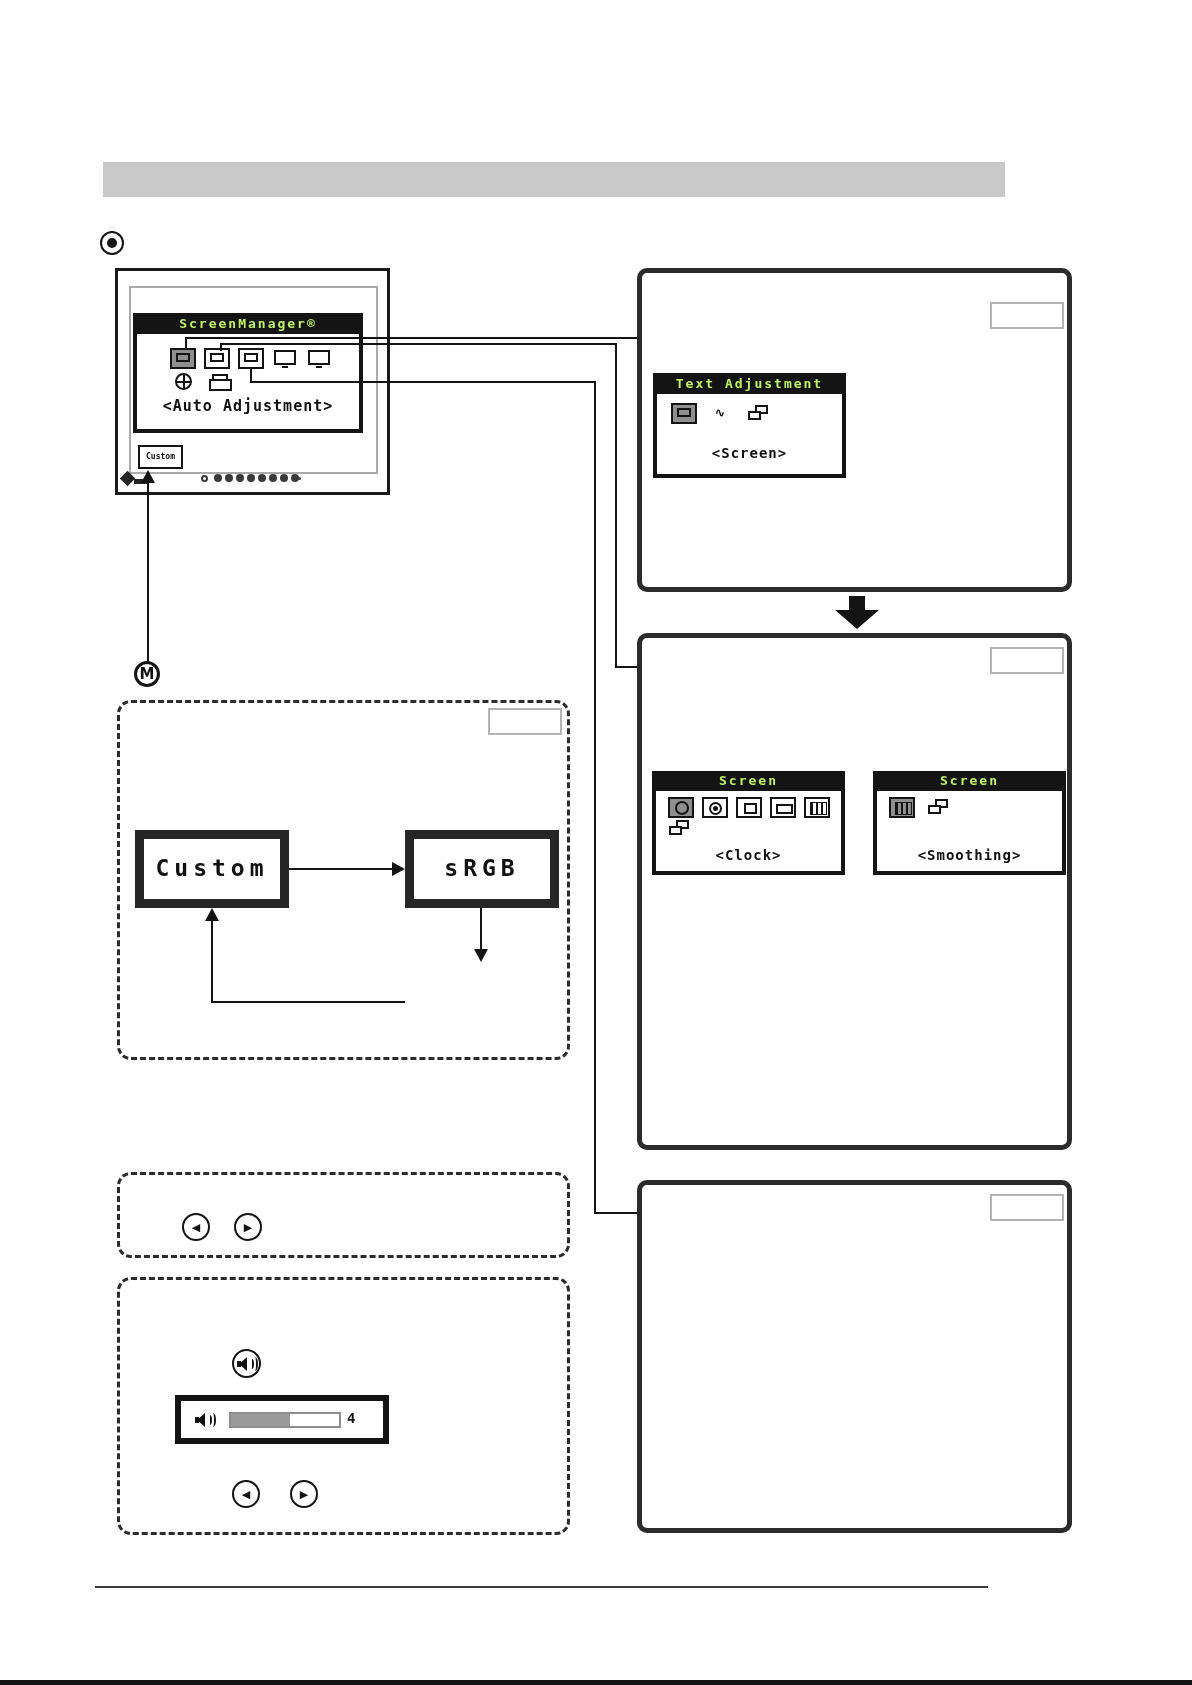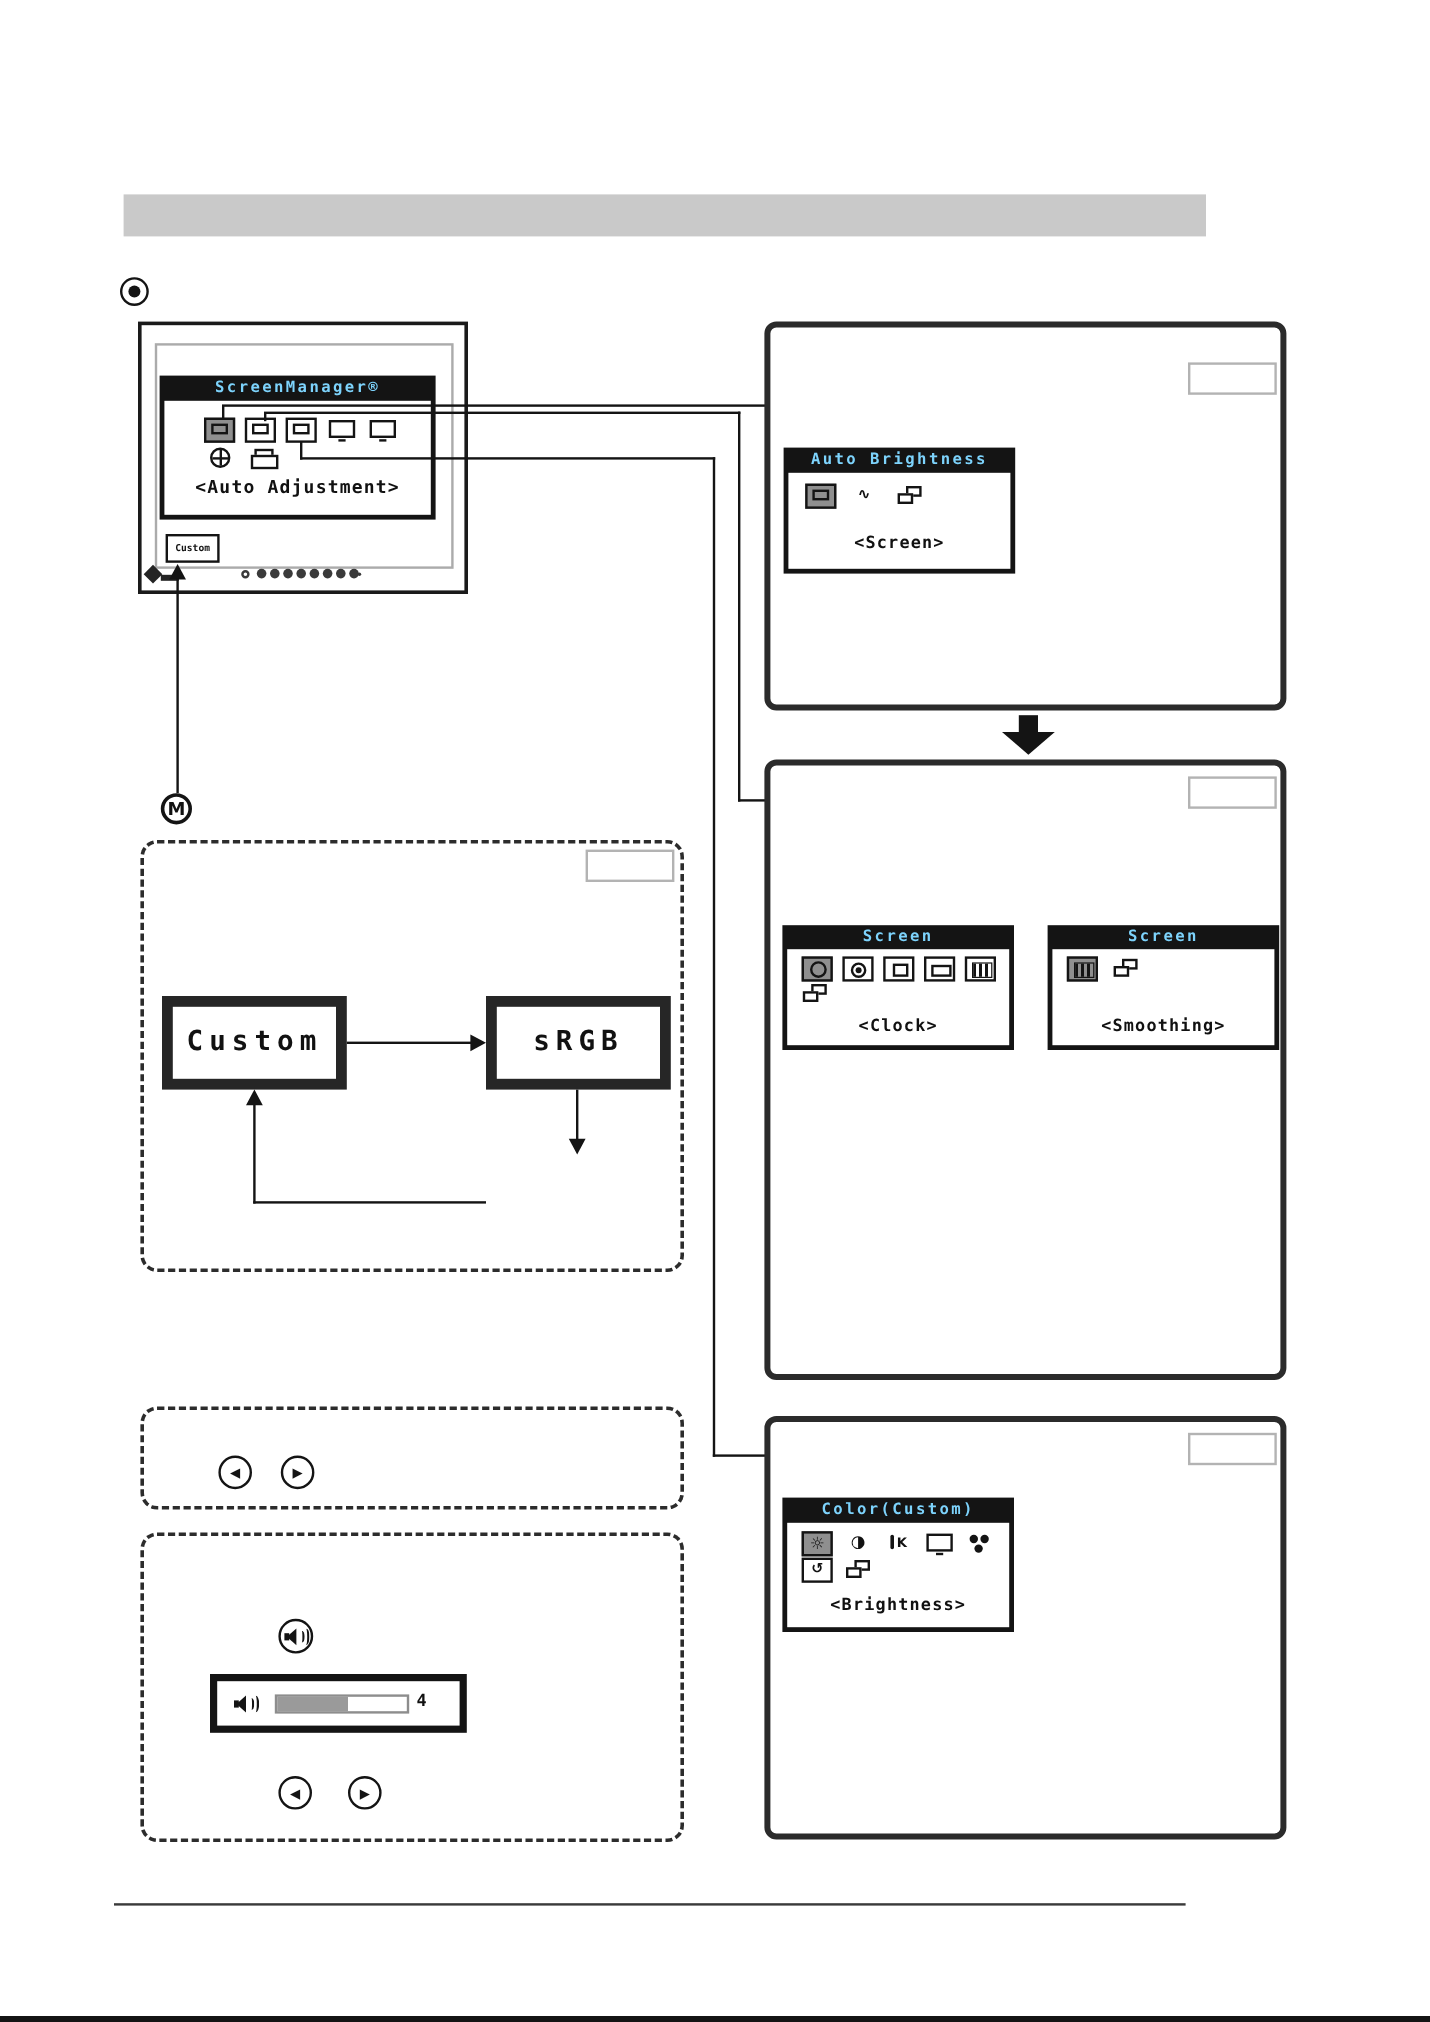--- a/index.html
+++ b/index.html
@@ -23,21 +23,21 @@
   .mode-label{position:absolute;left:138px;top:445px;width:45px;height:24px;border:2px solid #141414;background:#fff;
               font:bold 8px "DejaVu Sans Mono",monospace;text-align:center;line-height:20px;letter-spacing:0px;}
   .logo-d{position:absolute;left:122px;top:473px;width:11px;height:11px;background:#242424;transform:rotate(45deg);}
   .logo-b{position:absolute;left:134px;top:479px;width:15px;height:5px;background:#242424;}
   .pwr{position:absolute;left:201px;top:475px;width:7px;height:7px;border:2px solid #3a3a3a;border-radius:50%;}
   .pbtn{position:absolute;top:474px;width:8px;height:8px;border-radius:50%;background:#3a3a3a;}
   .pdot{position:absolute;left:298px;top:477px;width:3px;height:3px;border-radius:50%;background:#3a3a3a;}
 
   
   .osd{position:absolute;background:#141414;}
-  .osd .bar{position:absolute;left:0;top:0;right:0;color:#7dd3fc;text-align:center;
+  .osd .bar{position:absolute;left:0;top:0;right:0;color:#bef264;text-align:center;
             font-weight:bold;letter-spacing:2px;}
   .osd .body{position:absolute;left:4px;right:4px;bottom:4px;background:#fff;}
   .osd .sel{position:absolute;left:0;right:0;text-align:center;font-weight:bold;letter-spacing:1px;}
 
   
   .ic{position:absolute;width:26px;height:21px;}
   .ic.framed{border:2px solid #141414;background:#fff;}
   .ic.hl{border:2px solid #141414;background:#8f8f8f;}
   .scr{position:absolute;left:4px;right:4px;top:3px;bottom:5px;border:2px solid #141414;}
   .bare .scr{left:2px;right:2px;top:2px;bottom:4px;}
@@ -217,21 +217,21 @@
     </div>
     <div class="val">4</div>
   </div>
 
   <div class="cbtn" style="left:232px;top:1480px;">◀</div>
   <div class="cbtn" style="left:290px;top:1480px;">▶</div>
 
   <div class="panel" style="left:637px;top:268px;width:435px;height:324px;"></div>
   <div class="lblbox" style="left:990px;top:302px;"></div>
   <div class="osd" style="left:653px;top:373px;width:193px;height:105px;">
-    <div class="bar" style="height:21px;font-size:13px;line-height:21px;">Auto Brightness</div>
+    <div class="bar" style="height:21px;font-size:13px;line-height:21px;">Text Adjustment</div>
     <div class="body" style="top:21px;"></div>
     <div class="ic hl" style="left:18px;top:30px;">
         <i class="scr"></i>
       </div>
     <div class="ic chic" style="left:54px;top:30px;font-family:'DejaVu Sans',sans-serif;">∿</div>
     <div class="ic ret" style="left:92px;top:30px;">
         <i class="p1"></i>
         <i class="p2"></i>
       </div>
     <div class="sel" style="top:72px;font-size:14px;">&lt;Screen&gt;</div>
@@ -277,35 +277,17 @@
     <div class="ic ret" style="left:52px;top:26px;">
         <i class="p1"></i>
         <i class="p2"></i>
       </div>
     <div class="sel" style="top:76px;font-size:14px;">&lt;Smoothing&gt;</div>
   </div>
 
   <div class="panel" style="left:637px;top:1180px;width:435px;height:353px;"></div>
   <div class="lblbox" style="left:990px;top:1194px;"></div>
 
-  <div class="osd" style="left:652px;top:1248px;width:193px;height:112px;">
-    <div class="bar" style="height:21px;font-size:13px;line-height:21px;">Color(Custom)</div>
-    <div class="body" style="top:21px;"></div>
-    <div class="ic hl chic" style="left:16px;top:28px;font-size:14px;">☼</div>
-    <div class="ic chic" style="left:50px;top:28px;font-size:14px;">◑</div>
-    <div class="ic chic" style="left:84px;top:28px;font-size:11px;"><i class="thm"></i><span>K</span></div>
-    <div class="ic bare" style="left:118px;top:28px;">
-        <i class="scr"></i>
-        <i class="stand"></i>
-      </div>
-    <div class="ic g-six" style="left:152px;top:28px;"></div>
-    <div class="ic framed chic" style="left:16px;top:50px;font-size:12px;line-height:15px;">↺</div>
-    <div class="ic ret" style="left:50px;top:50px;">
-        <i class="p1"></i>
-        <i class="p2"></i>
-      </div>
-    <div class="sel" style="top:82px;font-size:14px;">&lt;Brightness&gt;</div>
-  </div>
 
   <div class="footer-rule"></div>
   <div class="bottom-strip"></div>
 
 </div>
 
 </body></html>

